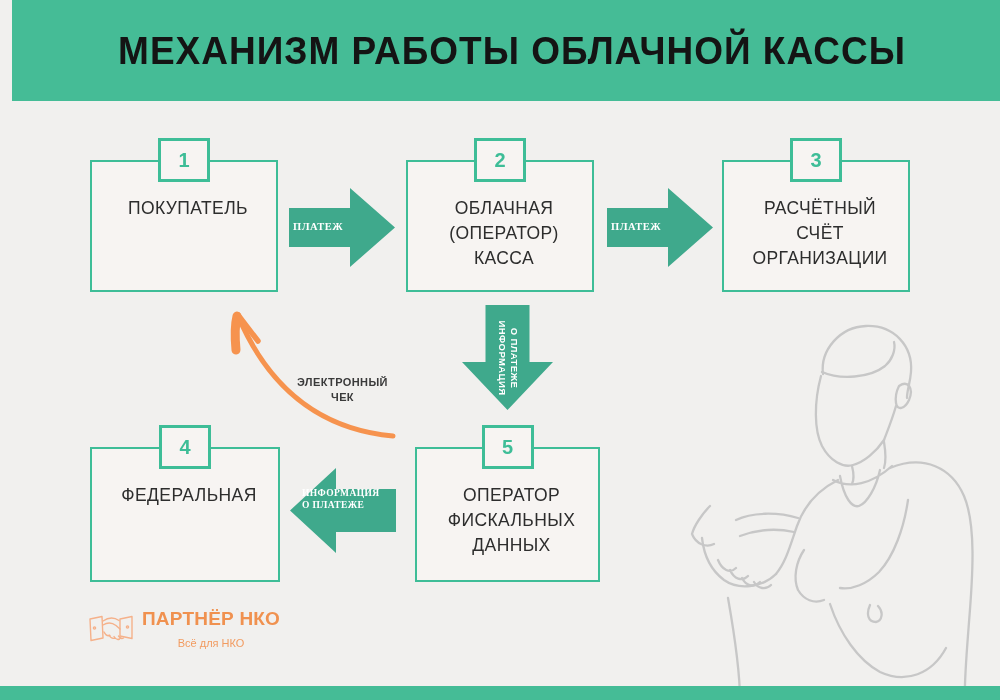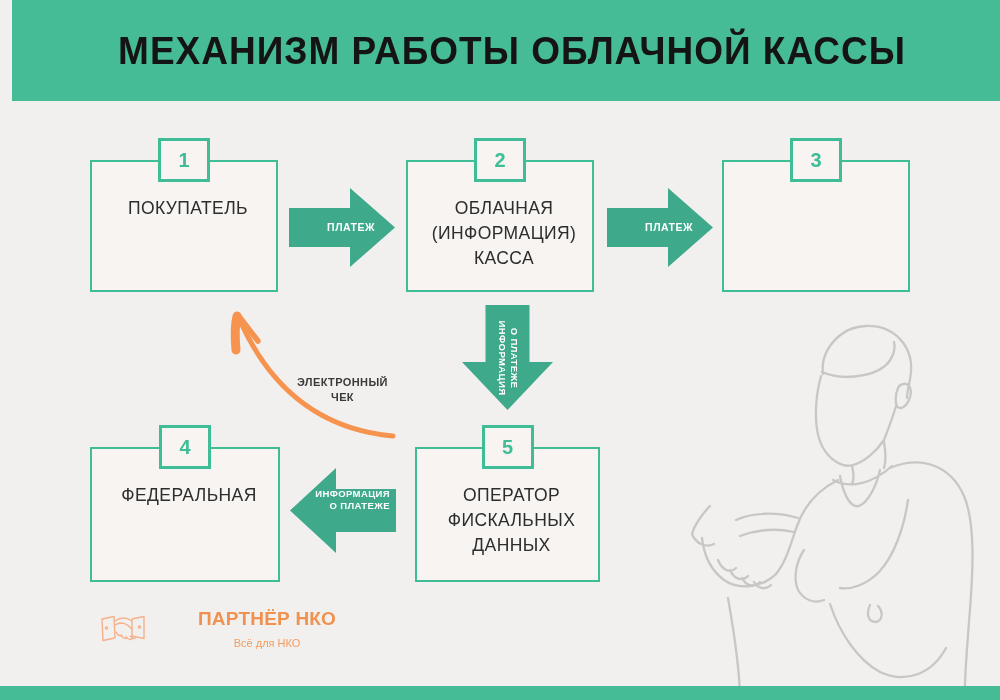--- a/index.html
+++ b/index.html
@@ -26,37 +26,37 @@
     font-size:20px;font-weight:700;color:var(--border_green,#3EBD97);}
   .box1{left:90px;top:160px;width:188px;height:132px;}
   .box2{left:406px;top:160px;width:188px;height:132px;}
   .box3{left:722px;top:160px;width:188px;height:132px;}
   .box4{left:90px;top:447px;width:190px;height:135px;}
   .box5{left:415px;top:447px;width:185px;height:135px;}
   
   .arrow{position:absolute;}
   .arrow svg{display:block;}
   .arrow polygon{fill:var(--arrow_green,#3FA98C);}
-  .arrow-label{position:absolute;color:#fff;font-weight:700;text-align:right;}
+  .arrow-label{position:absolute;color:#fff;font-weight:700;text-align:left;font-family:Liberation Serif, serif;}
   .a-right1{left:289px;top:188px;}
   .a-right2{left:607px;top:188px;}
   .a-right .arrow-label{left:4px;width:82px;top:33px;font-size:10.5px;letter-spacing:.5px;}
   .a-down{left:462px;top:305px;}
   .a-left{left:290px;top:468px;}
   .a-left .arrow-label{left:12px;width:88px;top:20px;font-size:9.5px;line-height:11.5px;letter-spacing:.4px;}
   .vlabel{position:absolute;left:50%;top:50%;width:96px;height:24px;
     transform:translate(-50%,-50%) rotate(90deg);
     font-size:9.5px;line-height:11.5px;font-weight:700;letter-spacing:.4px;color:#fff;text-align:center;}
   
   .receipt-arrow{position:absolute;left:222px;top:298px;}
   .receipt-arrow path{stroke:var(--orange,#F6934E);fill:none;stroke-linecap:round;}
   .receipt-label{position:absolute;left:280px;top:375px;width:125px;text-align:center;
     font-size:11px;line-height:15px;font-weight:700;letter-spacing:.4px;color:#3A3A3A;}
   
-  .logo{position:absolute;left:100px;top:608px;display:flex;align-items:flex-start;gap:44px;}
+  .logo{position:absolute;left:88px;top:608px;display:flex;align-items:flex-start;}
   .logo svg{display:block;margin-top:4px;}
   .logo svg *{stroke:var(--logo_icon_orange,#F5B18A);fill:none;stroke-width:1.4;stroke-linecap:round;stroke-linejoin:round;}
   .logo-text{margin-left:8px;text-align:center;}
   .logo-name{font-size:19px;font-weight:700;letter-spacing:.2px;color:var(--logo_orange,#F0914F);white-space:nowrap;}
   .logo-tagline{font-size:11px;margin-top:7px;color:var(--logo_tagline_orange,#F29B60);}
   
   .person{position:absolute;left:680px;top:322px;}
   .person path{stroke:var(--person_line,#C7C7C7);stroke-width:2.3;fill:none;stroke-linecap:round;stroke-linejoin:round;}
 </style>
 </head>
@@ -94,29 +94,34 @@
       <div>ПОКУПАТЕЛЬ</div>
     </div>
   </div>
 
   <div class="box box2">
     <div class="badge">
         <span>2</span>
       </div>
     <div class="box-label">
       <div>ОБЛАЧНАЯ</div>
-      <div>(ИНФОРМАЦИЯ)</div>
+      <div>(ОПЕРАТОР)</div>
       <div>КАССА</div>
     </div>
   </div>
 
   <div class="box box3">
     <div class="badge">
         <span>3</span>
       </div>
+    <div class="box-label">
+      <div>РАСЧЁТНЫЙ</div>
+      <div>СЧЁТ</div>
+      <div>ОРГАНИЗАЦИИ</div>
+    </div>
   </div>
 
   <div class="box box4">
     <div class="badge">
         <span>4</span>
       </div>
     <div class="box-label">
       <div>ФЕДЕРАЛЬНАЯ</div>
     </div>
   </div>

